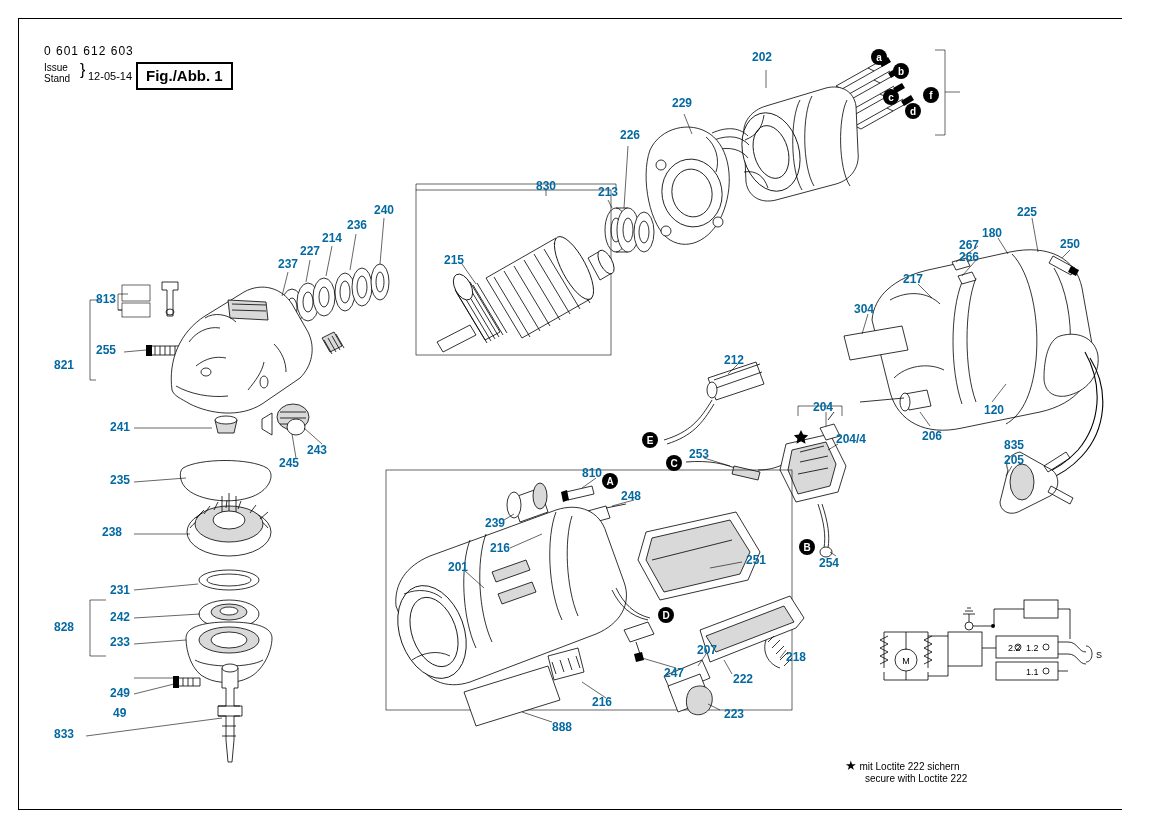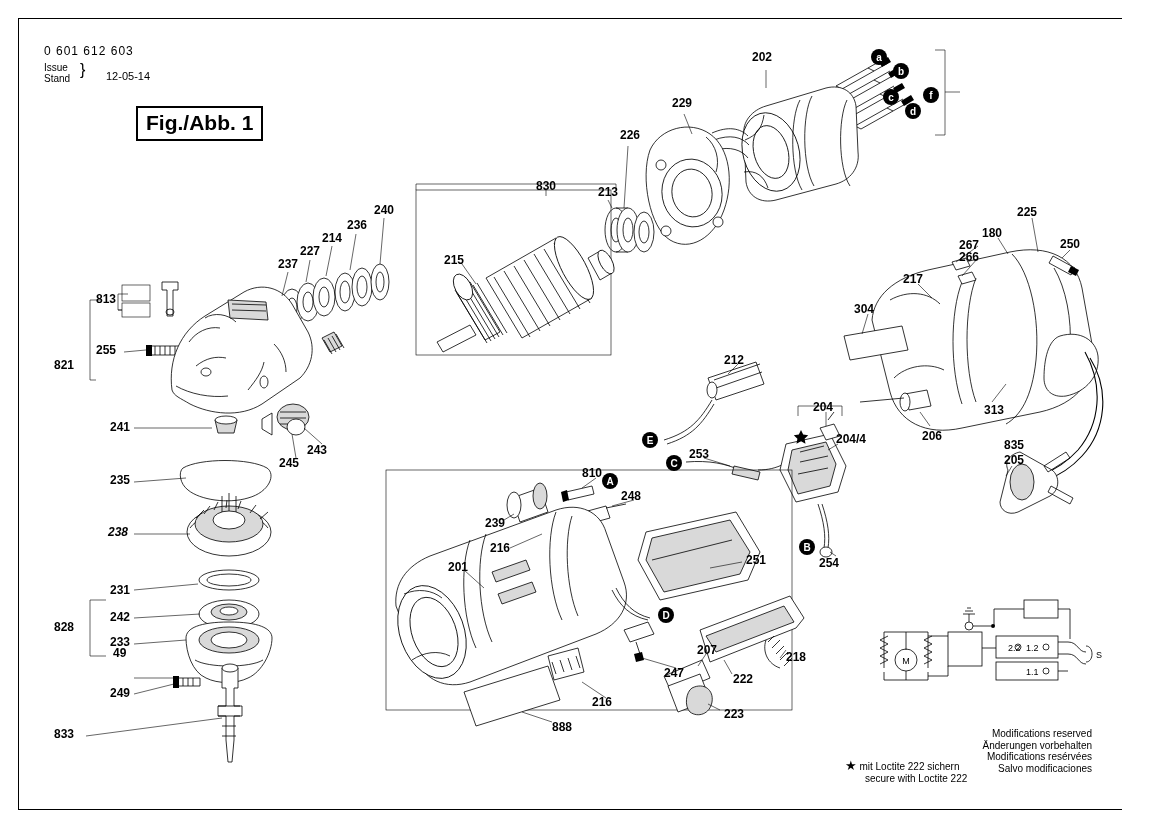--- a/index.html
+++ b/index.html
@@ -1,24 +1,24 @@
 <!DOCTYPE html>
 <html><head>
 <meta charset="utf-8">
 <style>
   html,body{margin:0;padding:0;background:#ffffff;}
   body{font-family:"Liberation Sans", sans-serif;}
   #page{position:relative;width:1122px;height:826px;background:#fff;overflow:hidden;}
   .frame{position:absolute;left:18px;top:18px;width:1133px;height:790px;border:1px solid #000;}
-  .lbl{position:absolute;font-size:12px;color:#000000;font-weight:bold;white-space:nowrap;}
+  .lbl{position:absolute;font-size:12px;color:#0369a1;font-weight:bold;white-space:nowrap;}
   .hdr-num{position:absolute;left:44px;top:44px;font-size:12px;letter-spacing:1px;}
   .issue{position:absolute;left:44px;top:62px;font-size:10px;line-height:11px;}
   .issue .brace{position:absolute;left:36px;top:2px;font-size:16px;}
-  .issuedate{position:absolute;left:88px;top:70px;font-size:11px;margin-left:18px;}
-  .figbox{position:absolute;left:136px;top:62px;border:2px solid #000;padding:3px 8px 4px 8px;font-size:21px;font-weight:bold;margin-top:44px;}
+  .issuedate{position:absolute;left:88px;top:70px;font-size:11px;}
+  .figbox{position:absolute;left:136px;top:62px;border:2px solid #000;padding:3px 8px 4px 8px;font-size:15px;font-weight:bold;}
   .note{position:absolute;font-size:10px;line-height:12px;text-align:left;}
   .note-right{position:absolute;right:30px;top:728px;font-size:10px;line-height:11.5px;text-align:right;}
   .star{position:absolute;font-size:13px;}
   svg.overlay{position:absolute;left:0;top:0;width:1169px;height:826px;pointer-events:none;}
   .cl{stroke:#000;stroke-width:0.8;fill:none;}
   .cl2{stroke:#000;stroke-width:1.1;fill:none;}
   .thin{stroke:#000;stroke-width:0.6;fill:none;}
   .fillw{fill:#fff;stroke:#000;stroke-width:0.8;}
   .fillgd{fill:#d9d9d9;stroke:#000;stroke-width:0.8;}
   .blk{fill:#000;}
@@ -38,26 +38,20 @@
     <div>Stand</div>
     <span class="brace">}</span>
   </div>
   <div class="issuedate">12-05-14</div>
   <div class="figbox">Fig./Abb. 1</div>
 
   <div class="note" style="left:845px;top:760px;">
     <span class="star" style="position:relative;left:0;top:0;">★</span>
     <span>mit Loctite 222 sichern</span><br>
     <span style="margin-left:20px;display:inline-block">secure with Loctite 222</span>
-  </div>
-  <div class="note-right">
-    <div>Modifications reserved</div>
-    <div>Änderungen vorbehalten</div>
-    <div>Modifications resérvées</div>
-    <div>Salvo modificaciones</div>
   </div>
 
   <svg class="overlay" viewBox="0 0 1169 826">
 
     <g>
 
       <path class="thin" d="M935,50 L945,50 L945,135 L935,135"></path>
       <path class="thin" d="M945,92 L960,92"></path>
 
       <g>
@@ -465,38 +459,38 @@
   <div class="lbl" style="left:374px;top:203px;">240</div>
   <div class="lbl" style="left:347px;top:218px;">236</div>
   <div class="lbl" style="left:322px;top:231px;">214</div>
   <div class="lbl" style="left:300px;top:244px;">227</div>
   <div class="lbl" style="left:278px;top:257px;">237</div>
   <div class="lbl" style="left:96px;top:292px;">813</div>
   <div class="lbl" style="left:54px;top:329px;margin-top:29px;">821</div>
   <div class="lbl" style="left:96px;top:343px;">255</div>
   <div class="lbl" style="left:110px;top:420px;">241</div>
   <div class="lbl" style="left:110px;top:473px;">235</div>
-  <div class="lbl" style="left:108px;top:525px;font-style:italic;">238</div>
+  <div class="lbl" style="left:102px;top:525px;">238</div>
   <div class="lbl" style="left:110px;top:583px;">231</div>
   <div class="lbl" style="left:54px;top:620px;">828</div>
   <div class="lbl" style="left:110px;top:610px;">242</div>
   <div class="lbl" style="left:110px;top:635px;">233</div>
-  <div class="lbl" style="left:113px;top:646px;">49</div>
+  <div class="lbl" style="left:113px;top:706px;">49</div>
   <div class="lbl" style="left:110px;top:686px;">249</div>
   <div class="lbl" style="left:54px;top:727px;">833</div>
   <div class="lbl" style="left:279px;top:456px;">245</div>
   <div class="lbl" style="left:307px;top:443px;">243</div>
   <div class="lbl" style="left:1017px;top:205px;">225</div>
   <div class="lbl" style="left:982px;top:226px;">180</div>
   <div class="lbl" style="left:959px;top:238px;">267</div>
   <div class="lbl" style="left:959px;top:250px;">266</div>
   <div class="lbl" style="left:1060px;top:237px;">250</div>
   <div class="lbl" style="left:903px;top:272px;">217</div>
   <div class="lbl" style="left:854px;top:302px;">304</div>
-  <div class="lbl" style="left:984px;top:403px;">313</div>
+  <div class="lbl" style="left:984px;top:403px;">120</div>
   <div class="lbl" style="left:922px;top:429px;">206</div>
   <div class="lbl" style="left:1004px;top:438px;">835</div>
   <div class="lbl" style="left:1004px;top:453px;">205</div>
   <div class="lbl" style="left:724px;top:353px;">212</div>
   <div class="lbl" style="left:813px;top:400px;">204</div>
   <div class="lbl" style="left:836px;top:432px;">204/4</div>
   <div class="lbl" style="left:689px;top:447px;">253</div>
   <div class="lbl" style="left:819px;top:556px;">254</div>
   <div class="lbl" style="left:582px;top:466px;">810</div>
   <div class="lbl" style="left:485px;top:516px;">239</div>

